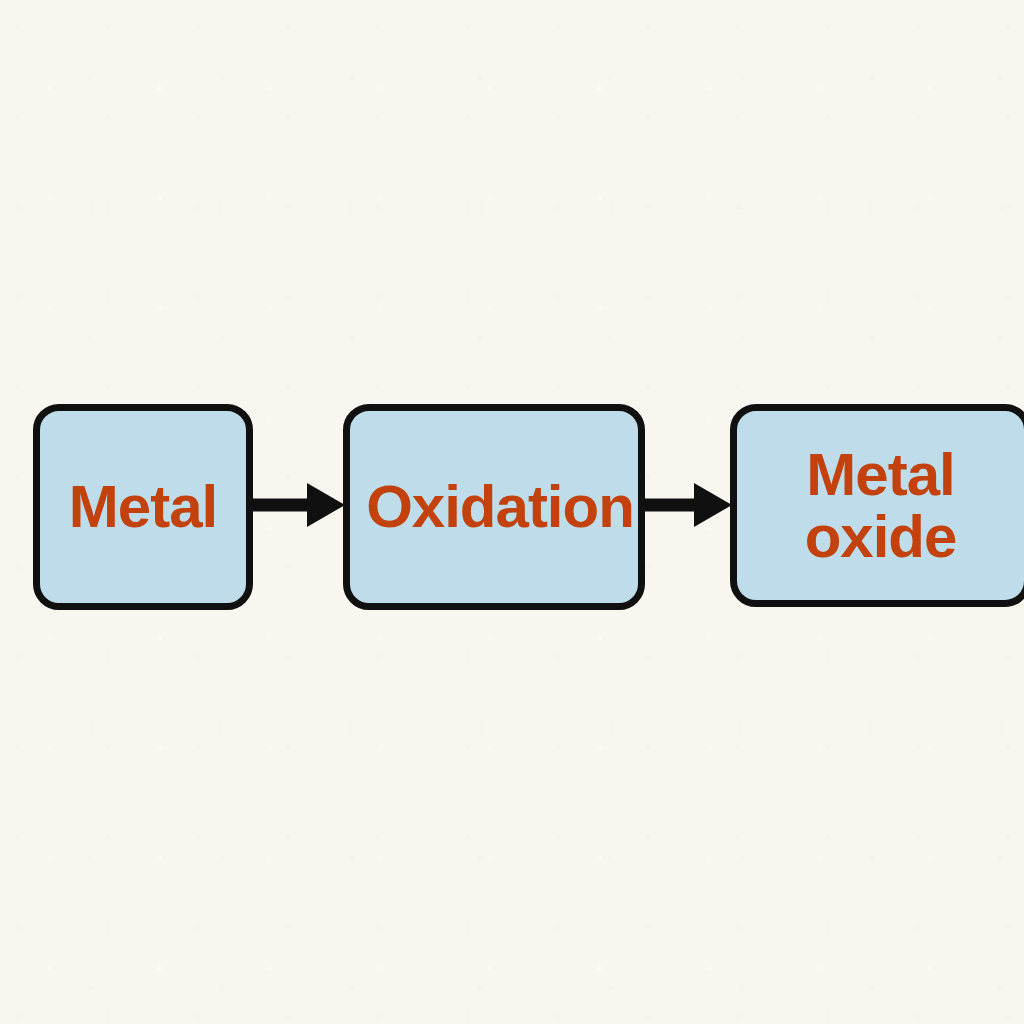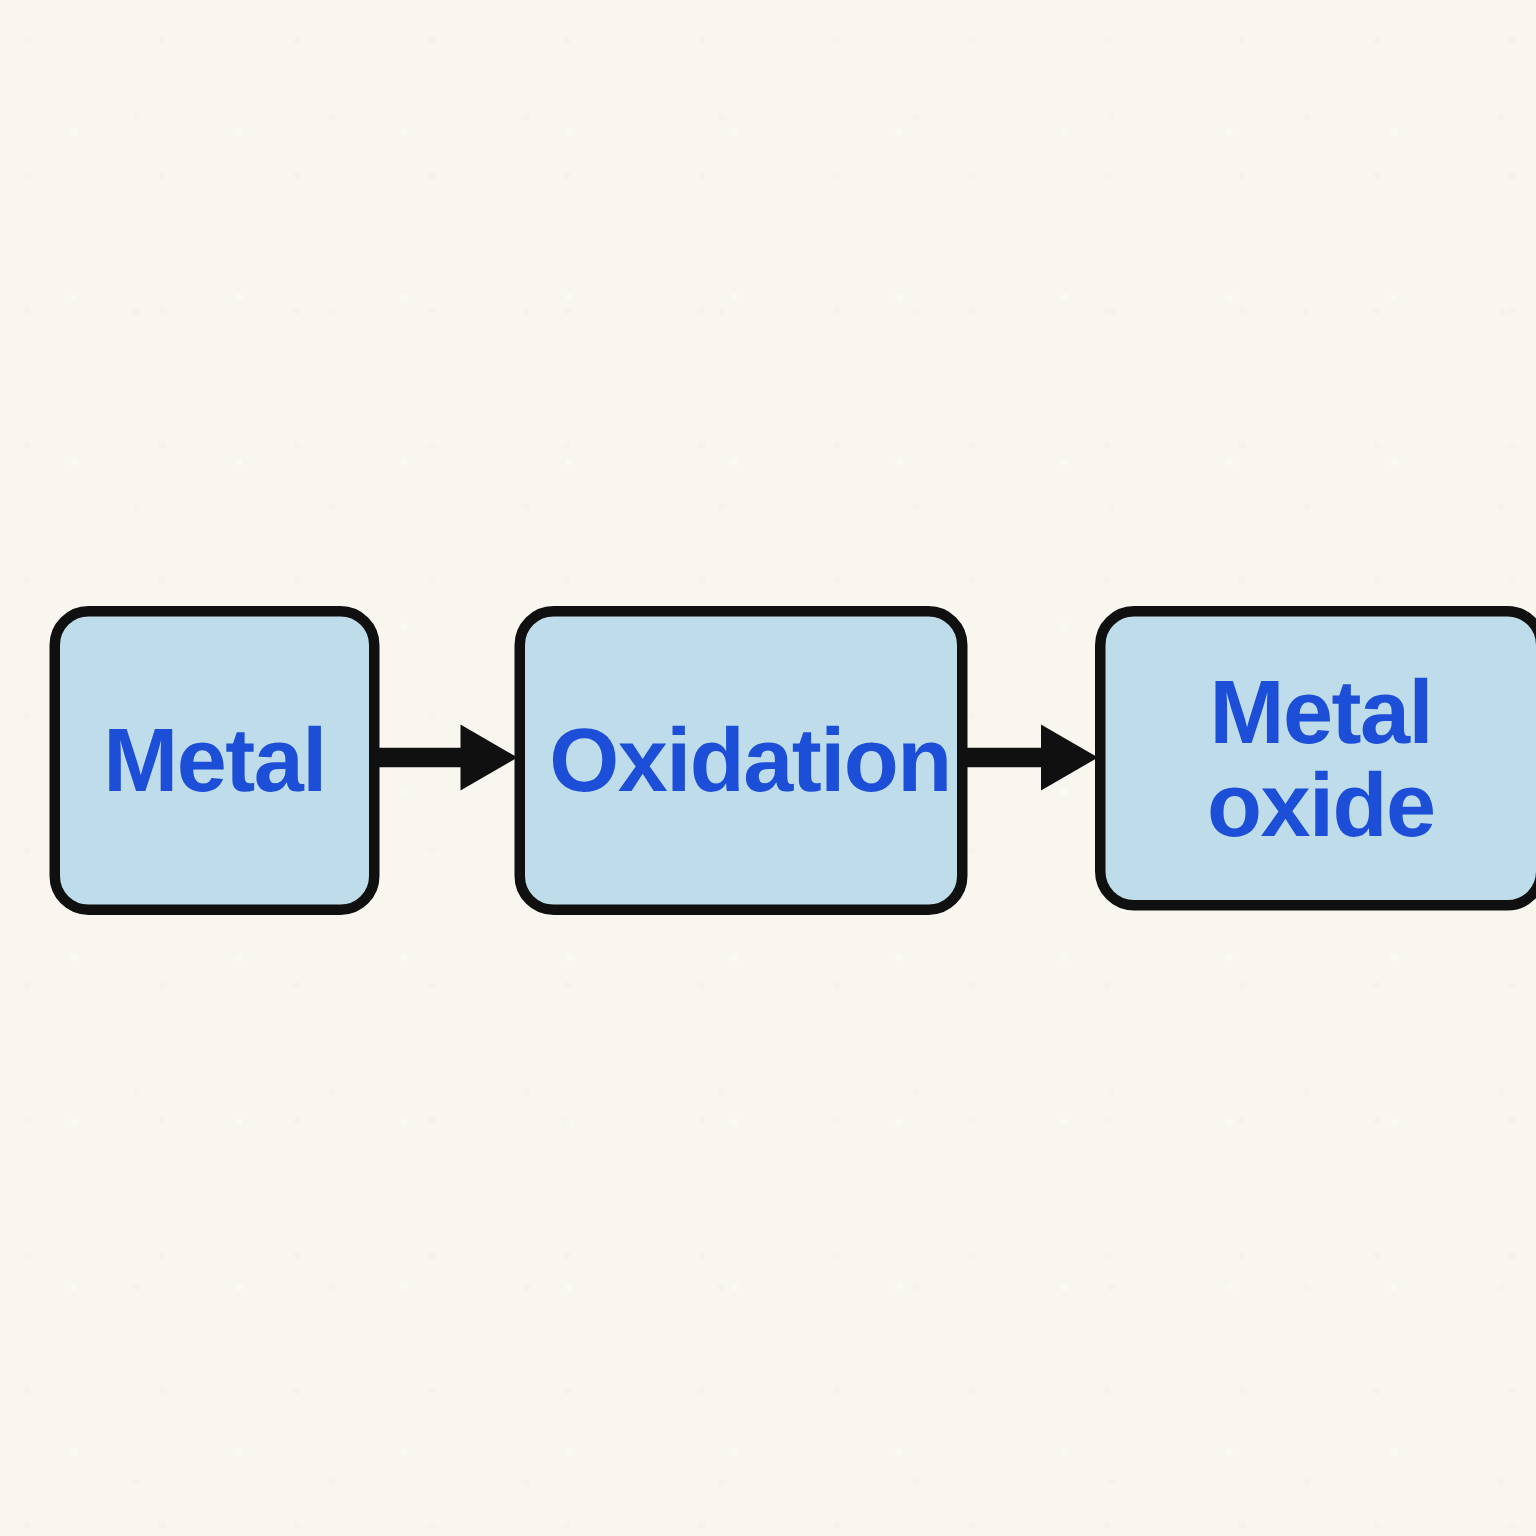--- a/index.html
+++ b/index.html
@@ -27,21 +27,21 @@
   .node {
     position: absolute;
     box-sizing: border-box;
     background-color: #bedce9;
     border: 7px solid #101010;
     border-radius: 26px;
     display: flex;
     align-items: center;
     justify-content: center;
     text-align: center;
-    color: #1d4ed8;
+    color: #c2410c;
     font-weight: 700;
     font-size: 60px;
     line-height: 1.02;
     letter-spacing: -1px;
   }
   #node-metal {
     left: 33px;
     top: 404px;
     width: 220px;
     height: 206px;

